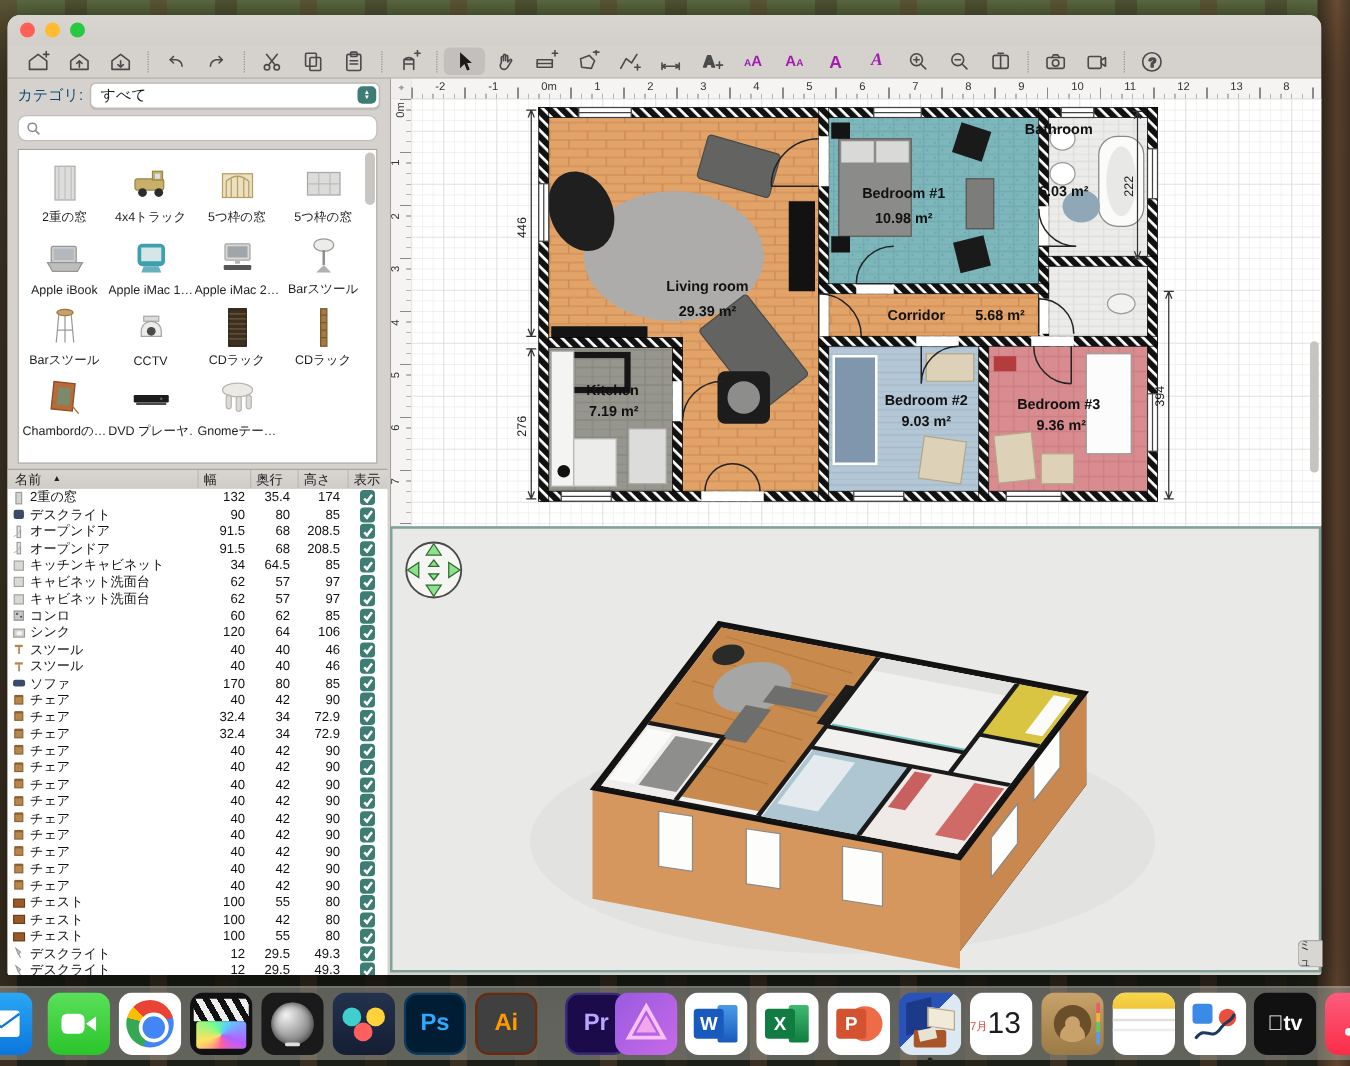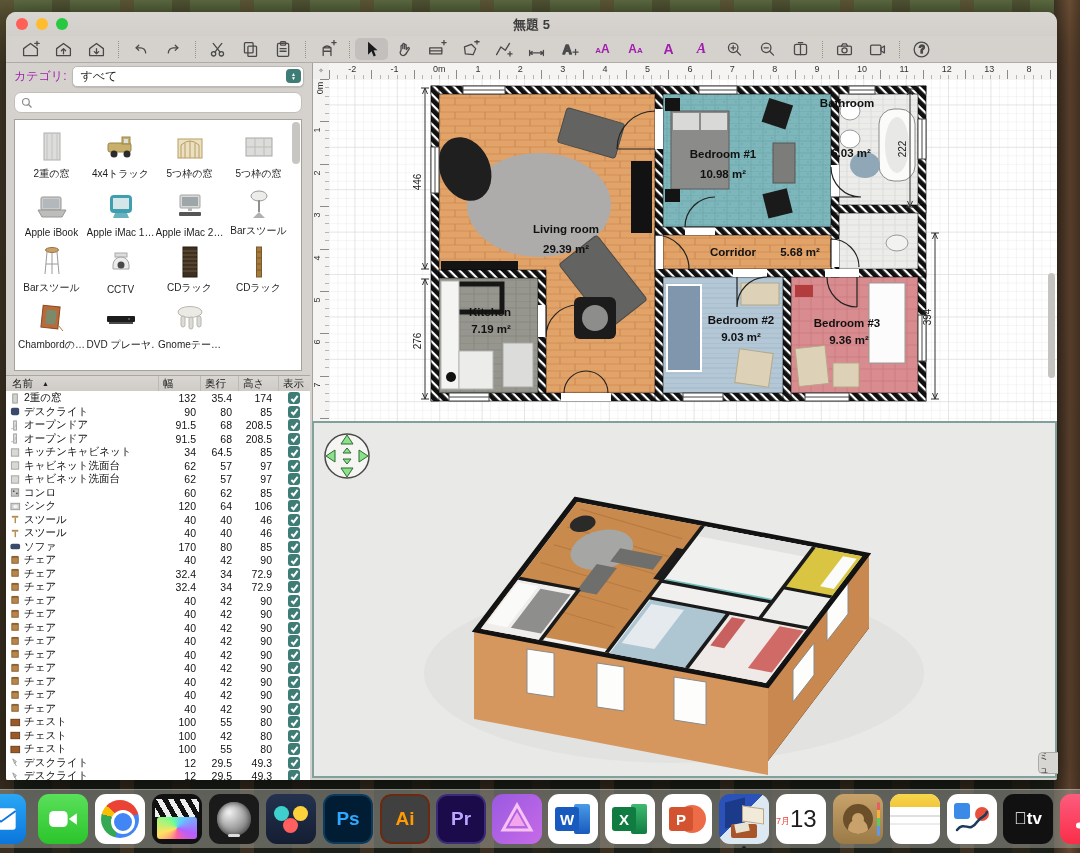--- a/index.html
+++ b/index.html
@@ -23,21 +23,21 @@
   .tbtn.active{background:#c2bfbc;border-radius:5px;}
   .tbtn svg{width:19px;height:19px;stroke:#4a4a4a;fill:none;stroke-width:1.5;stroke-linecap:round;stroke-linejoin:round;}
   .tsep{width:0;height:17px;border-left:1px dotted #96938f;margin:0 5px;}
   .ttxt{font-size:12px;font-weight:bold;color:#a21caf;}
   .ttxt .sm{font-size:8px;}
   .ttxt.it{font-style:italic;font-family:"Liberation Serif",serif;}
 
   
   #leftpanel{position:absolute;left:0;top:51px;width:304px;height:717px;background:#d5d2ce;}
   #catrow{position:absolute;left:8px;top:3px;height:20px;display:flex;align-items:center;gap:6px;width:290px;}
-  #catlabel{font-size:12px;color:#a21caf;}
+  #catlabel{font-size:12px;color:#0c4a6e;}
   #catselect{flex:1;height:19px;background:#fff;border:1px solid #bcb9b5;border-radius:5px;display:flex;align-items:center;
     padding-left:7px;font-size:12px;color:#1c1c1c;position:relative;box-shadow:0 1px 1px rgba(0,0,0,.12);}
   #catstepper{position:absolute;right:2px;top:2px;width:15px;height:14px;background:#3e7d76;border-radius:4px;
     display:flex;flex-direction:column;align-items:center;justify-content:center;color:#fff;font-size:5px;line-height:4px;}
   #searchbox{position:absolute;left:8px;top:29px;width:288px;height:21px;background:#fff;border:1px solid #c2bfbb;
     border-radius:7px;display:flex;align-items:center;padding-left:6px;box-sizing:border-box;}
   #searchbox svg{width:12px;height:12px;stroke:#8a8a8a;fill:none;stroke-width:1.6;}
   #catalog{position:absolute;left:8px;top:56px;width:286px;height:250px;background:#fff;border:1px solid #a5a29e;
     overflow:hidden;}
   .cat-grid{display:grid;grid-template-columns:repeat(4,69px);padding:4px 0 0 2px;}
@@ -94,21 +94,20 @@
 
 <div class="trunk-right"></div>
 
 <div id="window">
   <div id="titlebar">
     <div class="lights">
       <div class="light" style="background:#ff5f57"></div>
       <div class="light" style="background:#febc2e"></div>
       <div class="light" style="background:#28c840"></div>
     </div>
-    <div class="title">無題 5</div>
   </div>
 
   <div id="toolbar">
       <div class="tbtn">
         <svg viewBox="0 0 22 22">
           <path d="M3 10 L11 4 L19 10 V18 H3 Z"></path>
           <path d="M16 4h5M18.5 1.5v5"></path>
         </svg>
       </div>
       <div class="tbtn">
@@ -1260,21 +1259,21 @@
     <div class="dicon" style="left: 323px;">
       <div class="full" style="background:#001d33;border:2px solid #0b3a5c;border-radius:11px;box-sizing:border-box">
         <span style="color:#31a8ff;font-size:19px;font-weight:bold">Ps</span>
       </div>
     </div>
     <div class="dicon" style="left: 380px;">
       <div class="full" style="background:#404040;border:2px solid #6a2a10;border-radius:11px;box-sizing:border-box">
         <span style="color:#ff9a00;font-size:19px;font-weight:bold">Ai</span>
       </div>
     </div>
-    <div class="dicon" style="left: 436px;">
+    <div class="dicon" style="left: 452px;">
       <div class="full" style="background:#1c0b4a;border:2px solid #3a2a7a;border-radius:11px;box-sizing:border-box">
         <span style="color:#b8a6ff;font-size:19px;font-weight:bold">Pr</span>
       </div>
     </div>
     <div class="dicon" style="left: 492px;">
       <div class="full" style="background:linear-gradient(135deg,#9a5ae0,#c76ae8)">
         <svg width="34" height="34" viewBox="0 0 34 34">
           <polygon points="17,3 31,28 3,28" fill="none" stroke="#f7c2f2" stroke-width="3"></polygon>
           <polygon points="17,10 25,24 9,24" fill="#f3a6ec"></polygon>
         </svg>

